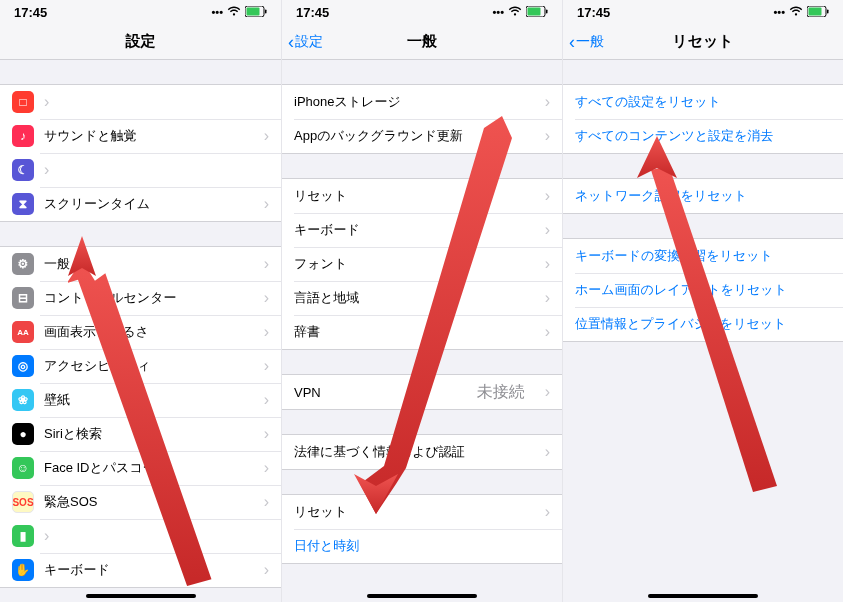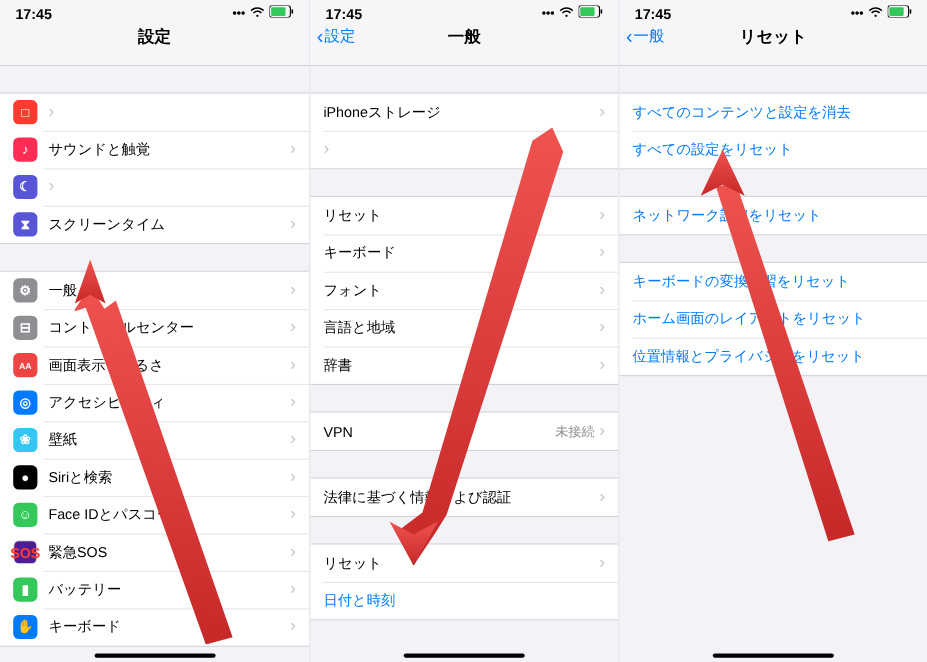--- a/index.html
+++ b/index.html
@@ -4,35 +4,35 @@
 <style>
   * { box-sizing: border-box; margin: 0; padding: 0; }
   body { font-family: -apple-system, "Helvetica Neue", Arial, sans-serif; background: #fff; }
   .canvas { width: 843px; height: 602px; display: flex; background: #fff; position: relative; }
   .phone { width: 281px; height: 602px; background: #f2f2f7; display: flex; flex-direction: column; position: relative; overflow: hidden; }
   .phone + .phone { border-left: 1px solid #e5e5ea; }
 
   .status-bar { height: 24px; display: flex; align-items: center; justify-content: space-between; padding: 0 14px; font-size: 13px; font-weight: 600; color: #000; background: #f6f6f8; }
   .status-right { display: flex; align-items: center; gap: 4px; font-size: 11px; }
 
-  .nav-bar { height: 36px; display: flex; align-items: flex-start; justify-content: center; position: relative; background: #f6f6f8; border-bottom: 1px solid #d1d1d6; }
+  .nav-bar { height: 36px; display: flex; align-items: center; justify-content: center; position: relative; background: #f6f6f8; border-bottom: 1px solid #d1d1d6; }
   .nav-title { font-size: 15px; font-weight: 600; color: #000; }
   .nav-back { position: absolute; left: 6px; display: flex; align-items: center; color: #007aff; font-size: 14px; }
   .nav-back .chev { font-size: 18px; line-height: 1; margin-right: 1px; }
 
   .list { flex: 1; overflow: hidden; }
   .spacer { height: 24px; }
 
   .group { background: #fff; border-top: 1px solid #d1d1d6; border-bottom: 1px solid #d1d1d6; }
   .row { display: flex; align-items: center; height: 34px; padding: 0 12px; position: relative; font-size: 13px; color: #000; }
   .row + .row::before { content: ""; position: absolute; left: 40px; right: 0; top: 0; height: 1px; background: #e5e5ea; }
   .row.noicon + .row.noicon::before { left: 12px; }
   .icon { width: 22px; height: 22px; border-radius: 5px; margin-right: 10px; display: flex; align-items: center; justify-content: center; font-size: 12px; color: #fff; font-weight: 700; flex-shrink: 0; }
   .label { flex: 1; color: #000; }
-  .value { color: #8e8e93; font-size: 12px; margin-right: 4px; }
+  .value { color: #8e8e93; font-size: 16px; margin-right: 20px; }
   .chevron { color: #c7c7cc; font-size: 16px; }
   .link-row .label { color: #007aff; }
 
   .home-indicator { position: absolute; bottom: 4px; left: 50%; transform: translateX(-50%); width: 110px; height: 4px; background: #000; border-radius: 3px; }
 
   
   .arrow { position: absolute; pointer-events: none; }
 
 </style>
 </head>
@@ -115,27 +115,26 @@
             <div class="icon" style="background: rgb(0, 0, 0);">●</div>
             <span class="label">Siriと検索</span>
             <span class="chevron">›</span>
           </div>
           <div class="row">
             <div class="icon" style="background: rgb(52, 199, 89);">☺</div>
             <span class="label">Face IDとパスコード</span>
             <span class="chevron">›</span>
           </div>
           <div class="row">
-            <div class="icon" style="background: #4c1d95; color: rgb(255, 59, 48); border: 1px solid rgb(229, 229, 234); font-size: 13px;">SOS</div>
+            <div class="icon" style="background: #fef9c3; color: rgb(255, 59, 48); border: 1px solid rgb(229, 229, 234); font-size: 10px;">SOS</div>
             <span class="label">緊急SOS</span>
             <span class="chevron">›</span>
           </div>
           <div class="row">
             <div class="icon" style="background: rgb(52, 199, 89);">▮</div>
-            <span class="label">バッテリー</span>
             <span class="chevron">›</span>
           </div>
           <div class="row">
             <div class="icon" style="background: rgb(0, 122, 255);">✋</div>
             <span class="label">キーボード</span>
             <span class="chevron">›</span>
           </div>
         </div>
       </div>
     <div class="home-indicator"></div>
@@ -179,20 +178,21 @@
       <span class="nav-title">一般</span>
     </div>
     <div class="list" id="list-general">
         <div class="spacer"></div>
         <div class="group">
           <div class="row noicon">
             <span class="label">iPhoneストレージ</span>
             <span class="chevron">›</span>
           </div>
           <div class="row noicon">
+            <span class="label">Appのバックグラウンド更新</span>
             <span class="chevron">›</span>
           </div>
         </div>
         <div class="spacer"></div>
         <div class="group">
           <div class="row noicon">
             <span class="label">リセット</span>
             <span class="chevron">›</span>
           </div>
           <div class="row noicon">
@@ -275,24 +275,24 @@
       <div class="nav-back">
         <span class="chev">‹</span>
         <span>一般</span>
       </div>
       <span class="nav-title">リセット</span>
     </div>
     <div class="list" id="list-reset">
         <div class="spacer"></div>
         <div class="group">
           <div class="row noicon link-row">
+            <span class="label">すべての設定をリセット</span>
+          </div>
+          <div class="row noicon link-row">
             <span class="label">すべてのコンテンツと設定を消去</span>
-          </div>
-          <div class="row noicon link-row">
-            <span class="label">すべての設定をリセット</span>
           </div>
         </div>
         <div class="spacer"></div>
         <div class="group">
           <div class="row noicon link-row">
             <span class="label">ネットワーク設定をリセット</span>
           </div>
         </div>
         <div class="spacer"></div>
         <div class="group">

